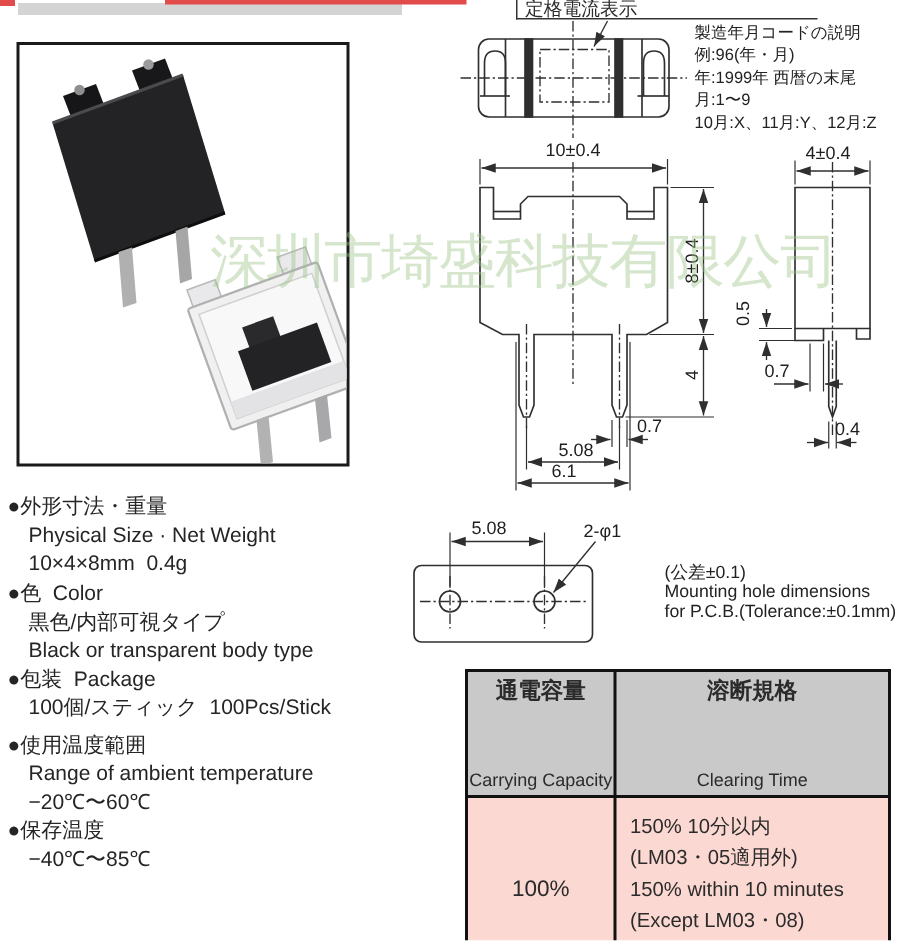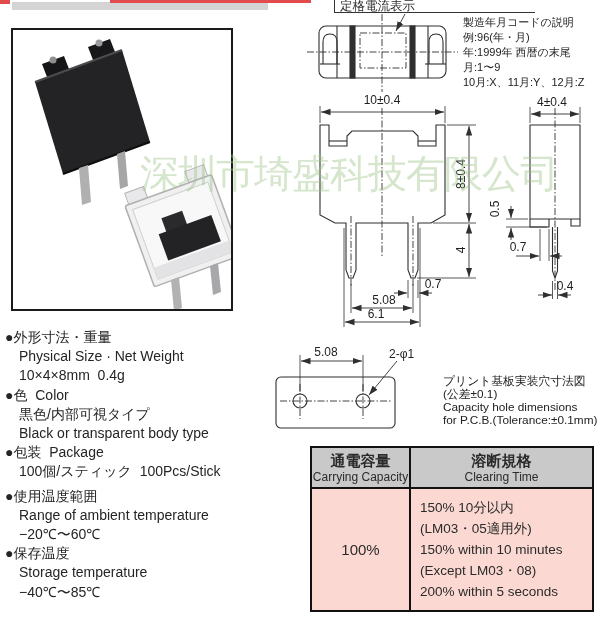--- a/index.html
+++ b/index.html
@@ -7,37 +7,37 @@
         font-family:"Liberation Sans",sans-serif;color:#2b2b2b;}
   
   .bar{position:absolute;}
   .bar.red-left{left:0;top:0;width:10px;height:4px;background:#e14b4b;}
   .bar.gray{left:12px;top:2px;width:256px;height:8px;background:#d4d4d4;}
   .bar.red{left:110px;top:0;width:201px;height:3px;background:#e14b4b;}
   
   .photo{position:absolute;left:11px;top:28px;width:222px;height:283px;background:#fff;
          border:2px solid #1a1a1a;box-sizing:border-box;overflow:hidden;}
   
-  .rlabel{position:absolute;left:334px;top:0;width:201px;height:13px;border-left:1.3px solid #333;
+  .rlabel{position:absolute;left:344px;top:0;width:201px;height:13px;border-left:1.3px solid #333;
           border-bottom:1.5px solid #333;font-size:12.5px;line-height:13px;padding-left:5px;
           box-sizing:border-box;white-space:nowrap;}
   
   .datecode{position:absolute;left:463px;top:15px;font-size:11px;line-height:14.9px;white-space:nowrap;color:#222;}
   
   .pcbcap{position:absolute;left:443px;top:375px;font-size:11.8px;line-height:13px;white-space:nowrap;color:#222;}
   
   .specs{position:absolute;left:5px;top:328px;font-size:14px;line-height:19.2px;color:#252525;}
   .specs .ln{white-space:pre;}
   .specs .ind{padding-left:14px;}
   .specs .gap{margin-top:5px;}
   
   .spec-table{position:absolute;left:310px;top:446px;width:284px;border:2px solid #111;
               background:#fbd9d2;box-sizing:border-box;}
   .thead{display:flex;background:#c9c9c9;border-bottom:2px solid #111;}
-  .th{display:flex;flex-direction:column;align-items:center;justify-content:center;padding:4px 0 3px 0;}
+  .th{display:flex;flex-direction:column;align-items:center;justify-content:center;padding:4px 0 3px 0;gap:43px;}
   .th .jp{font-size:15px;font-weight:bold;line-height:18px;}
   .th .en{font-size:12px;line-height:14px;}
   .c1{width:99px;border-right:2px solid #111;box-sizing:border-box;}
   .c2{flex:1;}
   .tbody{display:flex;}
   .td1{display:flex;align-items:center;justify-content:center;font-size:15px;}
   .td2{padding:8px 4px 8px 9px;font-size:13.5px;line-height:21px;}
   
   .watermark{position:absolute;left:140px;top:147px;font-size:39px;letter-spacing:-1px;
              color:#9cc489;opacity:.42;white-space:nowrap;z-index:30;pointer-events:none;}
@@ -196,40 +196,38 @@
       <text x="552" y="106" text-anchor="middle">4±0.4</text>
       <text x="499" y="209" text-anchor="middle" transform="rotate(-90 499 209)">0.5</text>
       <text x="518" y="251" text-anchor="middle">0.7</text>
       <text x="565" y="290" text-anchor="middle">0.4</text>
       <text x="326" y="356" text-anchor="middle">5.08</text>
       <text x="389" y="358">2-φ1</text>
     </g>
   </svg>
 
   <div class="pcbcap">
-    <div>プリント基板実装穴寸法図</div>
     <div>(公差±0.1)</div>
-    <div>Capacity hole dimensions</div>
+    <div>Mounting hole dimensions</div>
     <div>for P.C.B.(Tolerance:±0.1mm)</div>
   </div>
 
   <div class="specs">
     <div class="ln">●外形寸法・重量</div>
     <div class="ln ind">Physical Size · Net Weight</div>
     <div class="ln ind">10×4×8mm  0.4g</div>
     <div class="ln">●色  Color</div>
     <div class="ln ind">黒色/内部可視タイプ</div>
     <div class="ln ind">Black or transparent body type</div>
     <div class="ln">●包装  Package</div>
     <div class="ln ind">100個/スティック  100Pcs/Stick</div>
     <div class="ln gap">●使用温度範囲</div>
     <div class="ln ind">Range of ambient temperature</div>
     <div class="ln ind">−20℃〜60℃</div>
     <div class="ln">●保存温度</div>
-    <div class="ln ind">Storage temperature</div>
     <div class="ln ind">−40℃〜85℃</div>
   </div>
 
   <div class="spec-table">
     <div class="thead">
       <div class="th c1">
         <div class="jp">通電容量</div>
         <div class="en">Carrying Capacity</div>
       </div>
       <div class="th c2">

